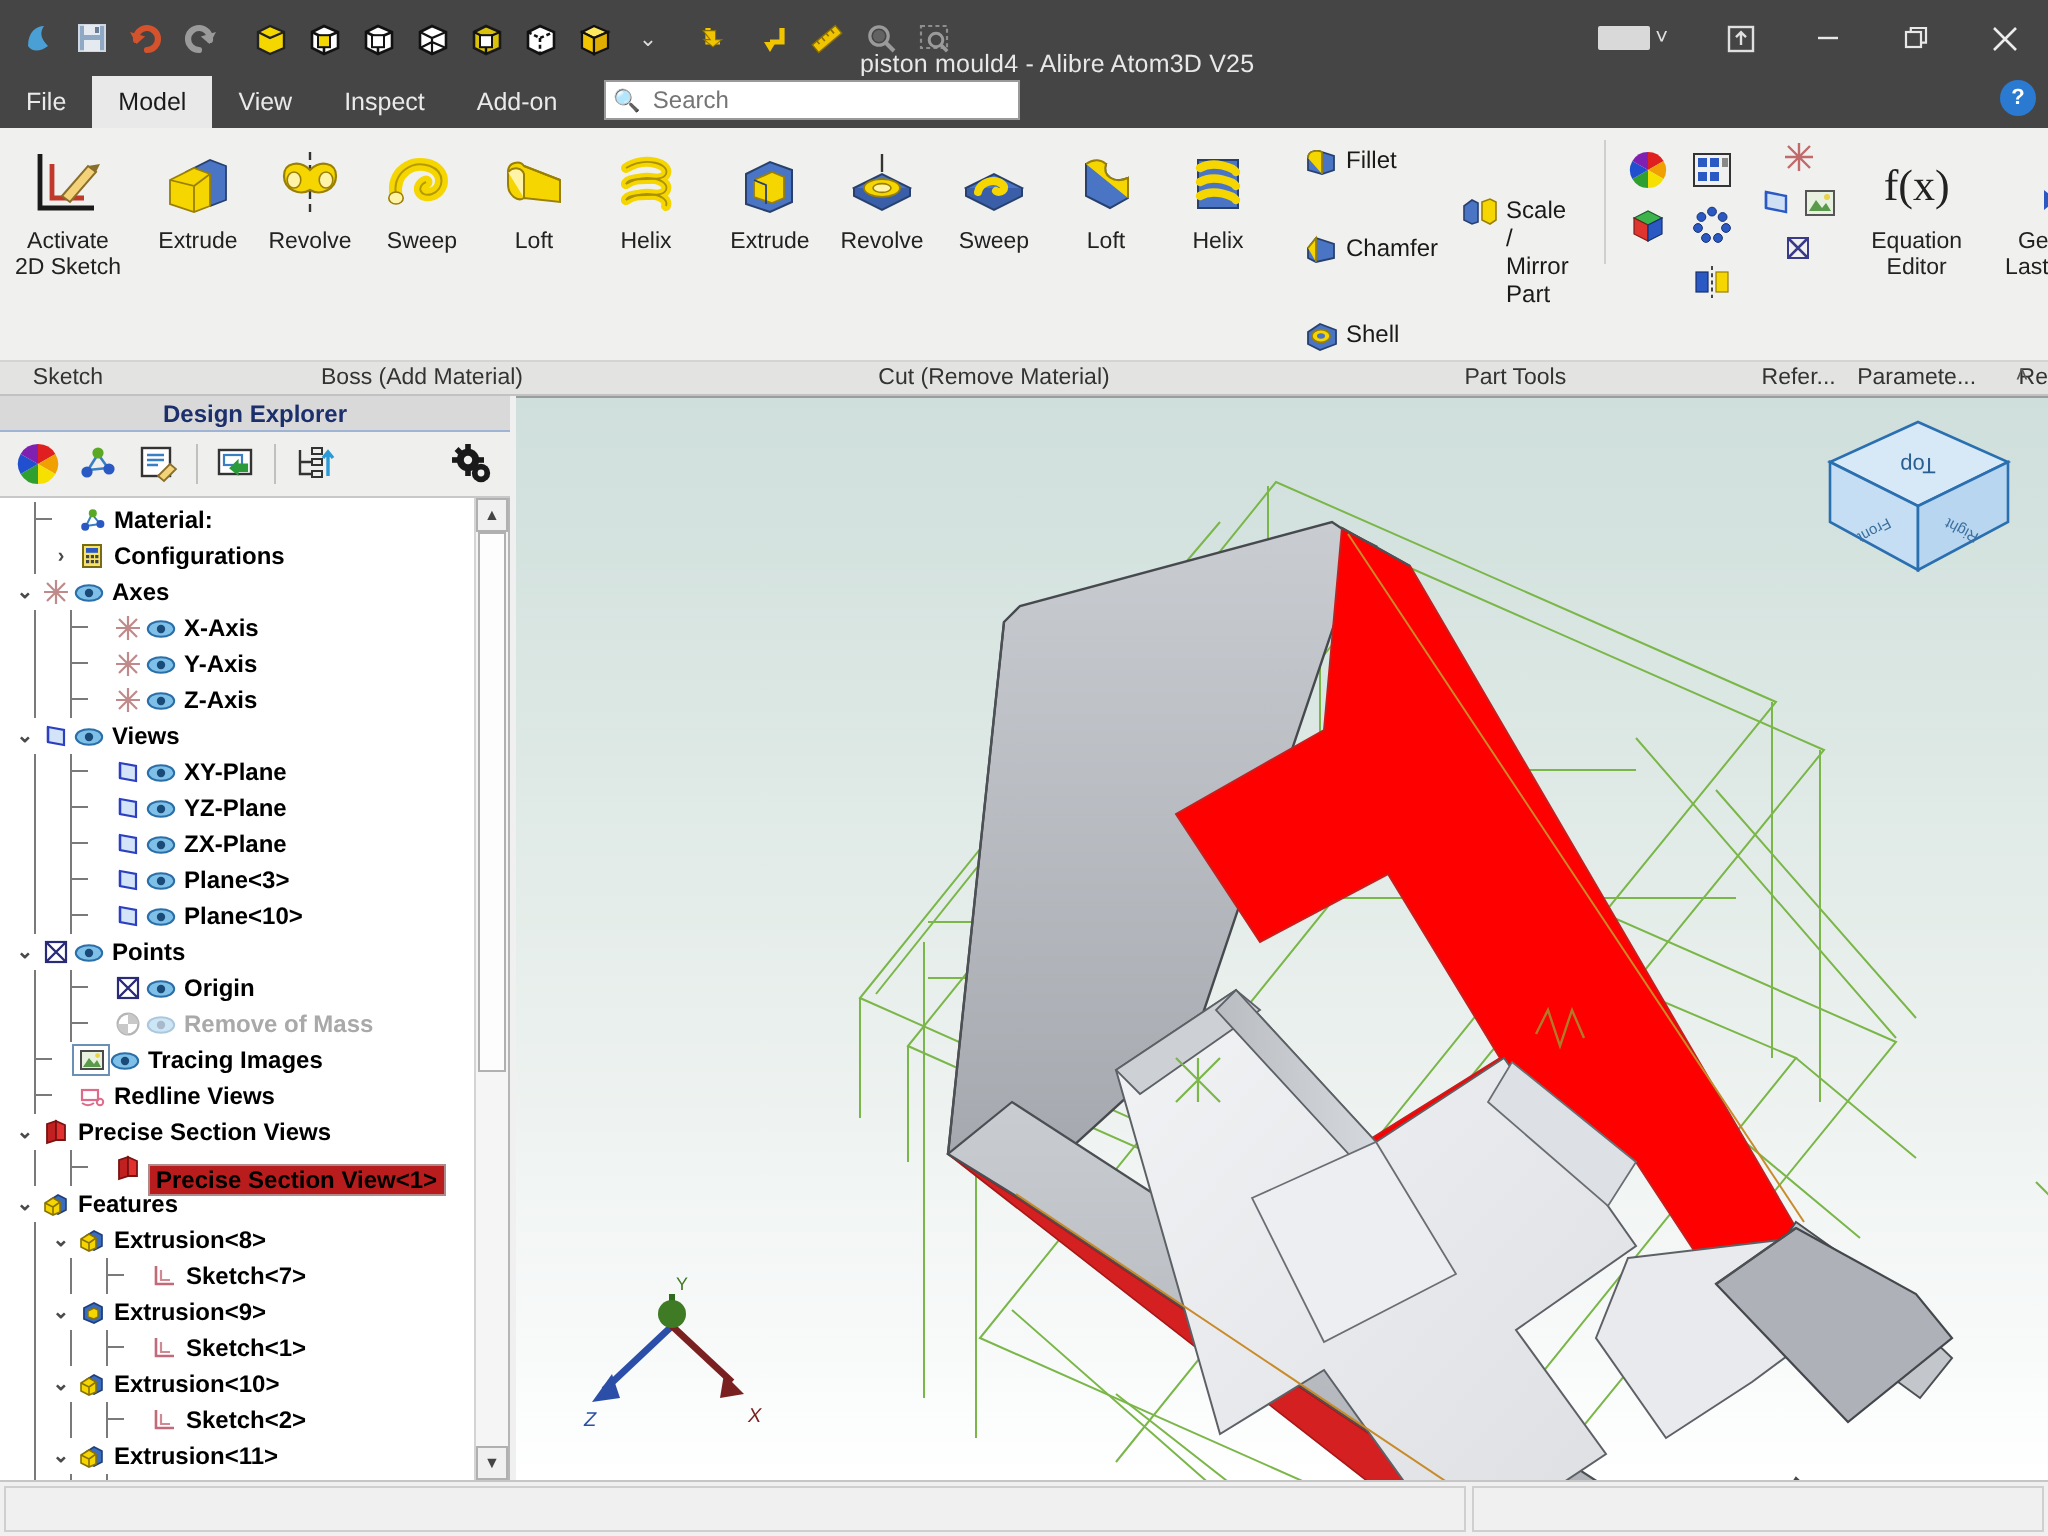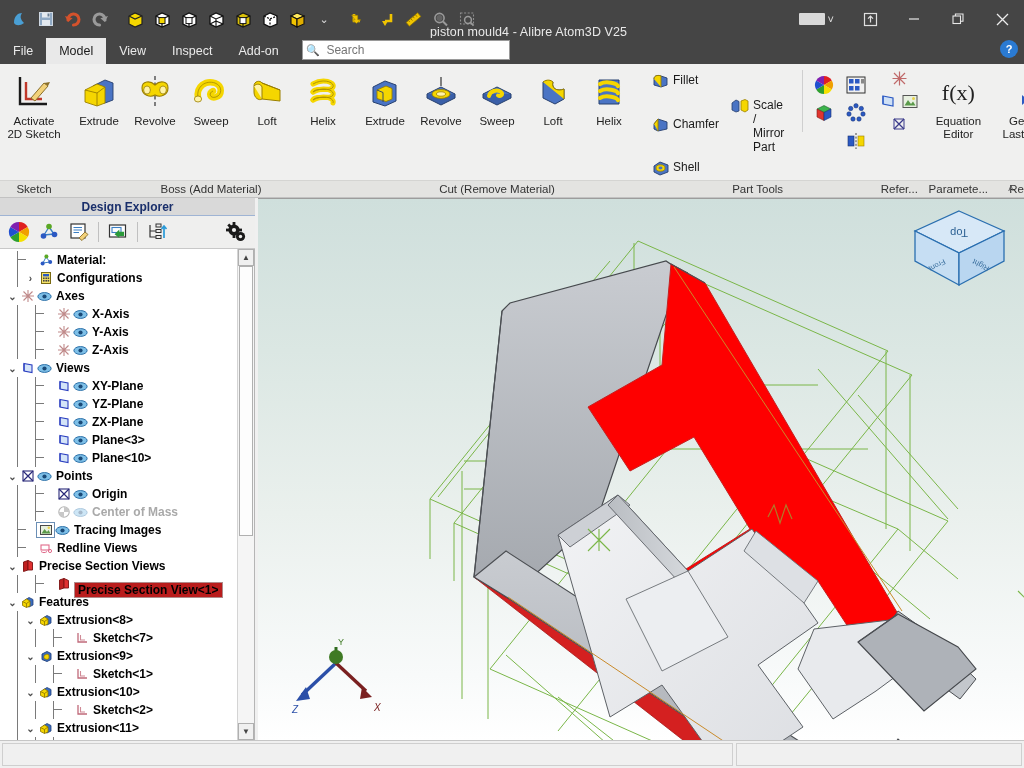--- a/index.html
+++ b/index.html
@@ -1015,21 +1015,21 @@
                   <path d="M7 1.8 A5.2 5.2 0 0 1 12.2 7 L7 7Z" fill="#c8c8c8"></path>
                   <path d="M7 12.2 A5.2 5.2 0 0 1 1.8 7 L7 7Z" fill="#c8c8c8"></path>
                 </svg>
               </span>
               <span class="eye" style="opacity:.38">
                 <svg width="15" height="11" viewBox="0 0 15 11">
                   <ellipse cx="7.5" cy="5.5" rx="6.6" ry="3.9" fill="#7ec0e8" stroke="#2a6fa8" stroke-width="1"></ellipse>
                   <circle cx="7.5" cy="5.5" r="2.1" fill="#1a4a78"></circle>
                 </svg>
               </span>
-              <span class="tlabel dim">Center of Mass</span>
+              <span class="tlabel dim">Remove of Mass</span>
             </div>
             <div class="trow">
               <span style="display:inline-block;width:24px;height:18px;position:relative;">
                 <span style="position:absolute;left:17px;top:0;bottom:0;width:1px;background:#7a7a7a;"></span>
                 <span style="position:absolute;left:17px;top:8px;width:9px;height:1px;background:#7a7a7a;"></span>
               </span>
               <span class="twist"></span>
               <span class="ticon framed">
                 <svg width="14" height="14" viewBox="0 0 14 14">
                   <rect x="1.5" y="2.5" width="11" height="9" fill="#e8f0de" stroke="#4a4a4a" stroke-width="1"></rect>

